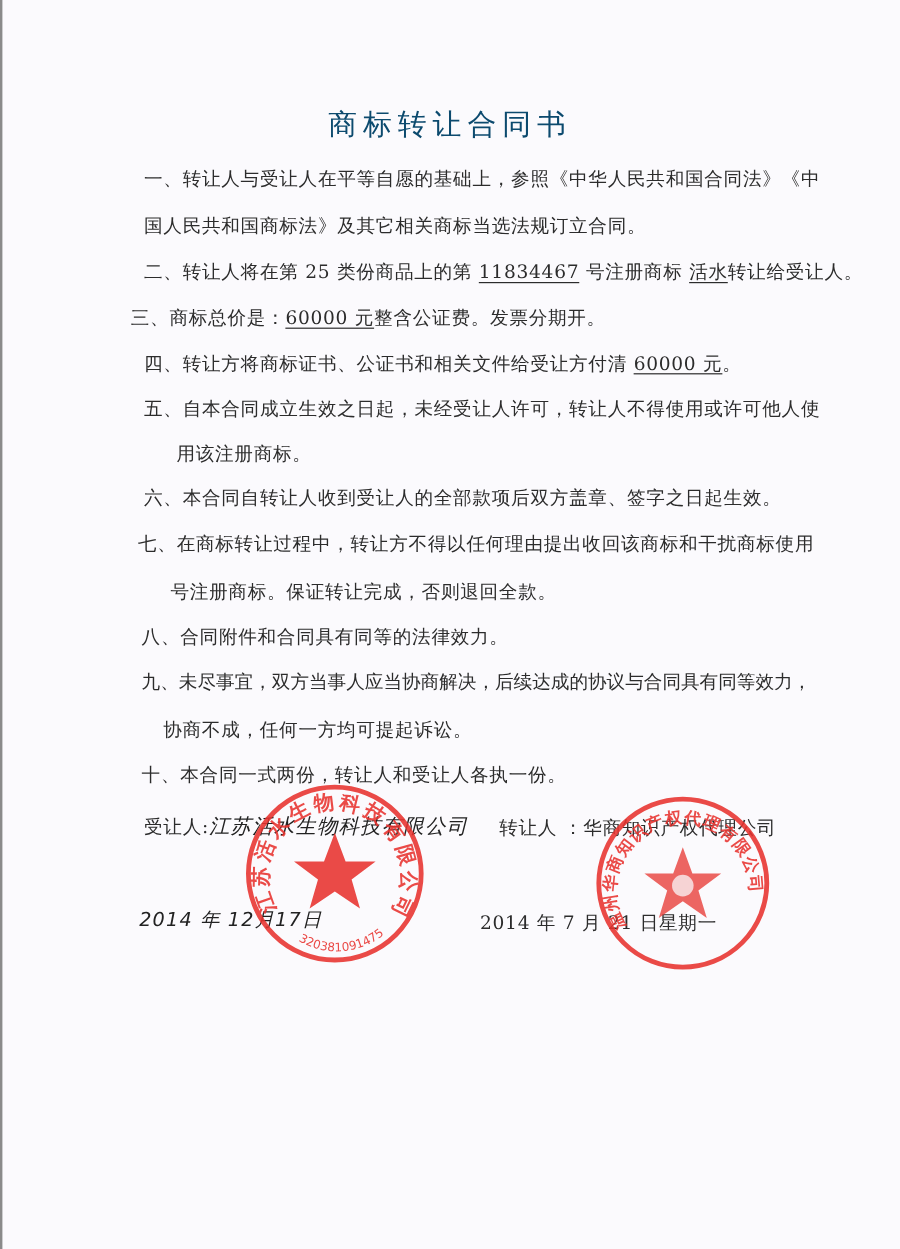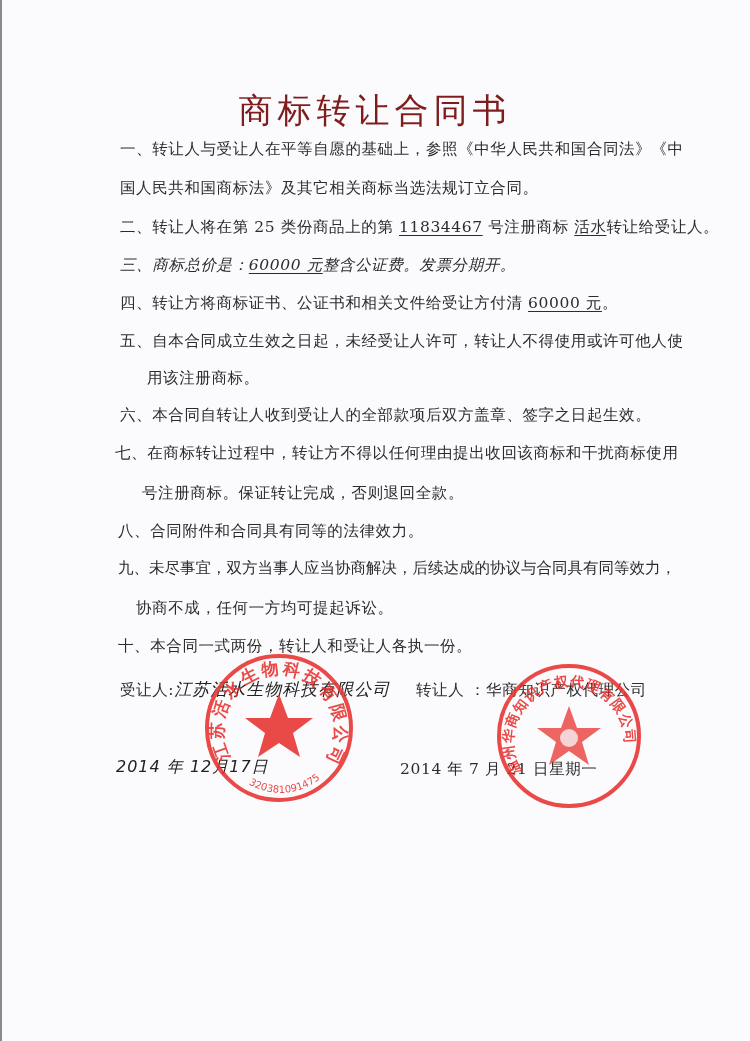--- a/index.html
+++ b/index.html
@@ -5,21 +5,21 @@
   html, body { margin: 0; padding: 0; }
   body {
     width: 750px; height: 1041px; position: relative; overflow: hidden;
     background: #fbfafd;
     font-family: "DejaVu Serif", "Liberation Serif", serif;
     color: #2a2a2a;
   }
   .edge-left { position: absolute; left: 0; top: 0; width: 2px; height: 1041px; background: #8a8a8a; }
   .title {
     position: absolute; left: 0; width: 750px; top: 88px; text-align: center;
-    font-size: 34px; letter-spacing: 5px; color: #7f1d1d; font-weight: normal;
+    font-size: 24px; letter-spacing: 5px; color: #0c4a6e; font-weight: normal;
   }
   .line {
     position: absolute; font-size: 15.5px; white-space: nowrap; color: #2c2c2c;
     letter-spacing: 0.6px; line-height: 20px;
   }
   .u { text-decoration: underline; text-underline-offset: 3px; }
   .hand { font-family: "DejaVu Sans", sans-serif; font-style: italic; color: #222; letter-spacing: 1px; }
   .stamp { position: absolute; opacity: 0.88; }
   .stamp svg { display: block; }
 </style>
@@ -32,21 +32,21 @@
 
 <div class="line" style="left:120px; top:139px;">
   <span>一、</span><span>转让人与受让人在平等自愿的基础上，参照《中华人民共和国合同法》《中</span>
 </div>
 <div class="line" style="left:120px; top:178px;">国人民共和国商标法》及其它相关商标当选法规订立合同。</div>
 
 <div class="line" style="left:120px; top:217px;text-align:right;">
   <span>二、</span><span>转让人将在第 25 类份商品上的第 </span><span class="u">11834467</span><span> 号注册商标  </span><span class="u">活水</span><span>转让给受让人。</span>
 </div>
 
-<div class="line" style="left:120px; top:255px;font-style:italic;">
+<div class="line" style="left:109px; top:255px;">
   <span>三、</span><span>商标总价是：</span><span class="u">60000 元</span><span>整含公证费。发票分期开。</span>
 </div>
 
 <div class="line" style="left:120px; top:293px;">
   <span>四、</span><span>转让方将商标证书、公证书和相关文件给受让方付清 </span><span class="u">60000 元</span><span>。</span>
 </div>
 
 <div class="line" style="left:120px; top:331px;text-align:center;">
   <span>五、</span><span>自本合同成立生效之日起，未经受让人许可，转让人不得使用或许可他人使</span>
 </div>

